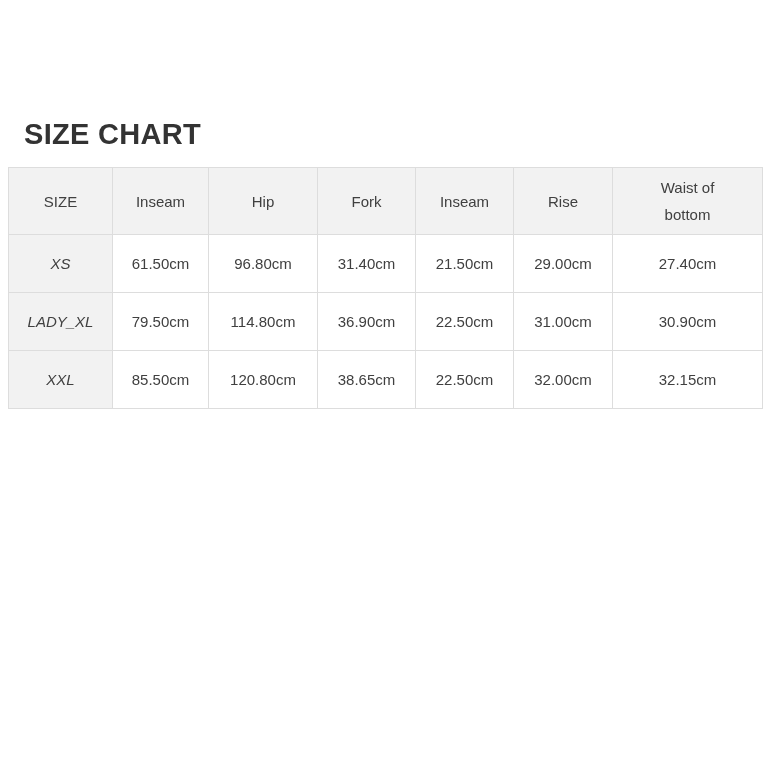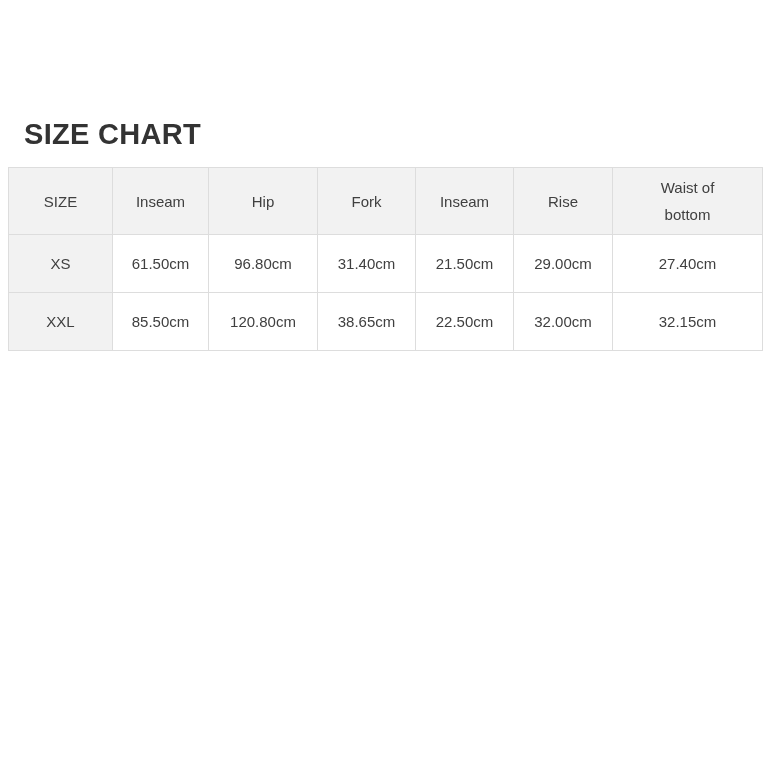--- a/index.html
+++ b/index.html
@@ -44,20 +44,21 @@
     color: var(--cell-text, #404040);
   }
   table.size-chart thead tr { height: 67px; }
   table.size-chart tbody tr { height: 58px; }
   table.size-chart th {
     background: var(--header-bg, #f2f2f2);
     line-height: 1.8;
   }
   table.size-chart td.row-label {
     background: var(--header-bg, #f2f2f2);
+    font-style: italic;
   }
   
   th.wrap-header span {
     display: inline-block;
     max-width: 78px;
   }
 </style>
 </head>
 <body>
 
@@ -88,20 +89,29 @@
     <tr>
       <td class="row-label">XS</td>
       <td>61.50cm</td>
       <td>96.80cm</td>
       <td>31.40cm</td>
       <td>21.50cm</td>
       <td>29.00cm</td>
       <td>27.40cm</td>
     </tr>
     <tr>
+      <td class="row-label">LADY_XL</td>
+      <td>79.50cm</td>
+      <td>114.80cm</td>
+      <td>36.90cm</td>
+      <td>22.50cm</td>
+      <td>31.00cm</td>
+      <td>30.90cm</td>
+    </tr>
+    <tr>
       <td class="row-label">XXL</td>
       <td>85.50cm</td>
       <td>120.80cm</td>
       <td>38.65cm</td>
       <td>22.50cm</td>
       <td>32.00cm</td>
       <td>32.15cm</td>
     </tr>
   </tbody>
 </table>

